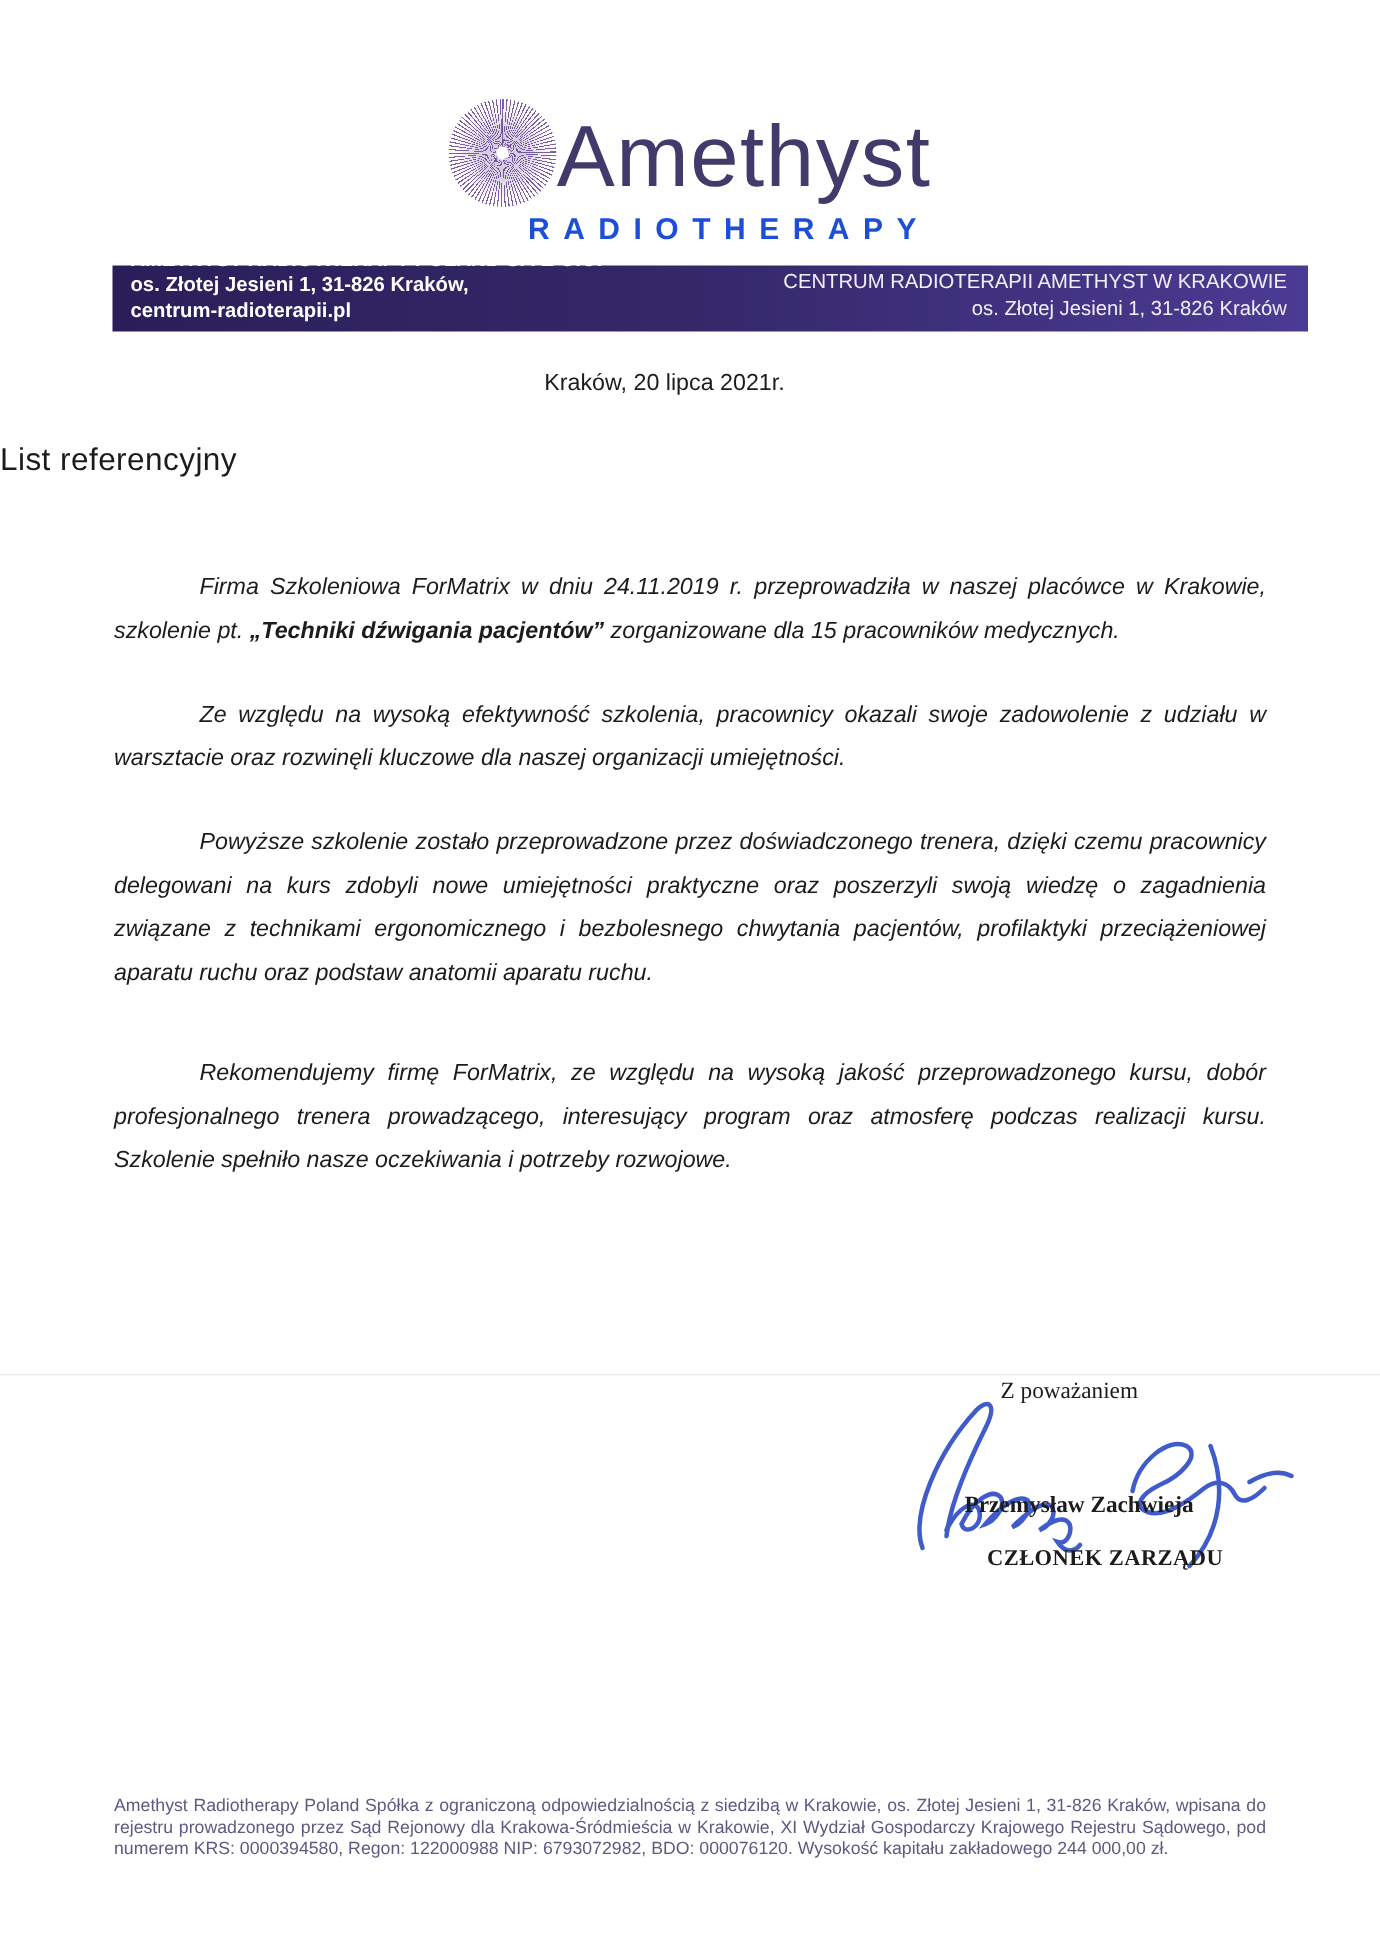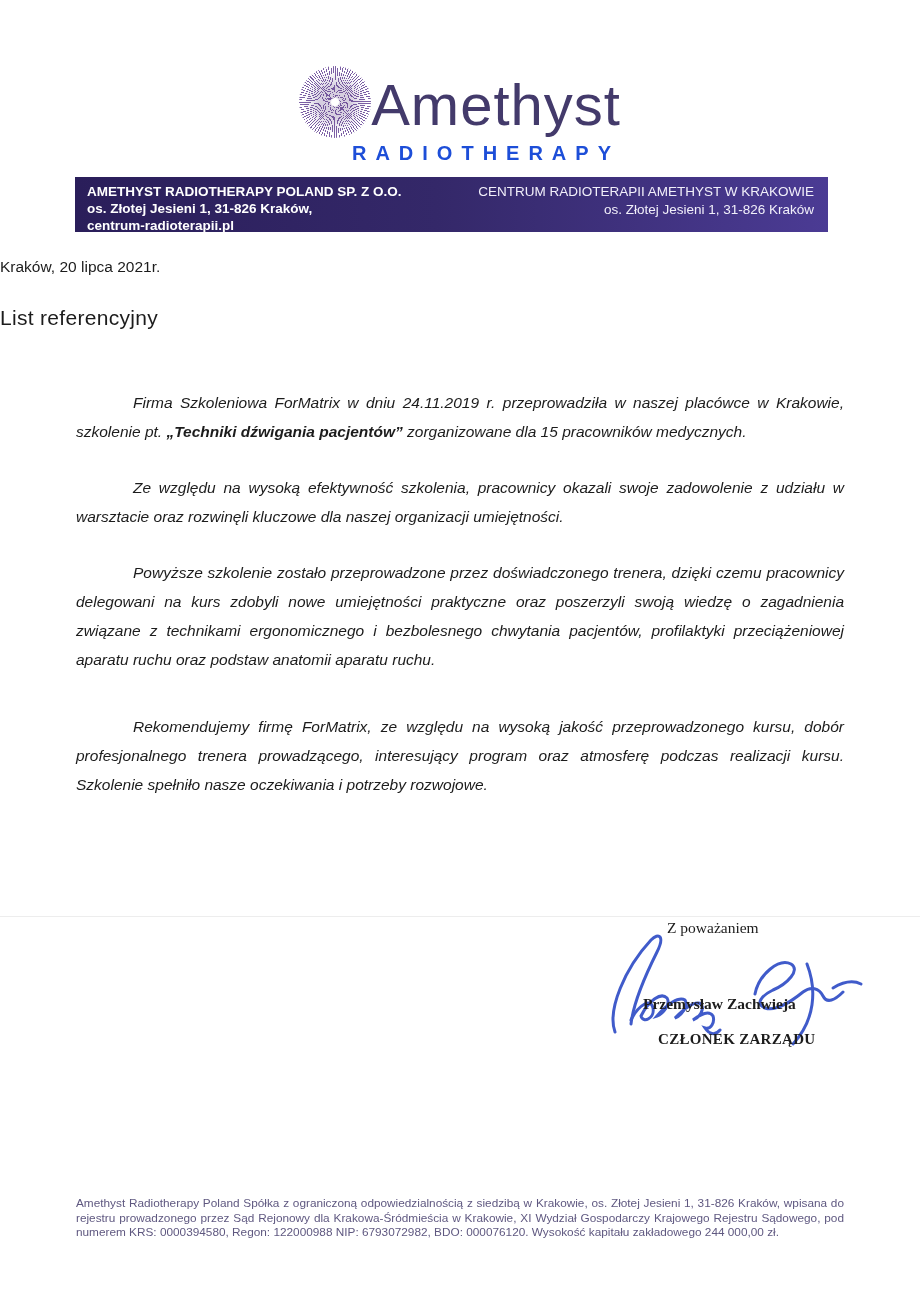--- a/index.html
+++ b/index.html
@@ -44,35 +44,35 @@
     margin-top: 4px;
     margin-left: 52px;
     font-size: 20px;
     font-weight: 700;
     letter-spacing: 9px;
     color: #1d4ed8;
   }
 
   
   .header-bar {
-    margin: 12px 92px 0 75px;
-    height: 55px;
+    margin: 12px 48px 0 75px;
+    height: 44px;
     background: linear-gradient(90deg, #2a1e5a 0%, #342869 48%, #4b3b94 100%);
     display: flex;
     justify-content: space-between;
-    align-items: flex-start;
+    align-items: flex-end;
     padding: 6px 14px 6px 12px;
   }
   .header-left { font-size: 13.5px; font-weight: 700; color: #ffffff; line-height: 17px; }
   .header-right { font-size: 13.5px; color: #f1effa; line-height: 18px; text-align: right; }
 
   
   .date-line {
     margin: 26px 34px 0 0;
-    text-align: left;
+    text-align: center;
     font-size: 15.5px;
   }
   .letter-title {
     margin-top: 30px;
     text-align: left;
     font-size: 21px;
     letter-spacing: 0.3px;
   }
   .body-text { margin: 58px 76px 0 76px; }
   .para {

